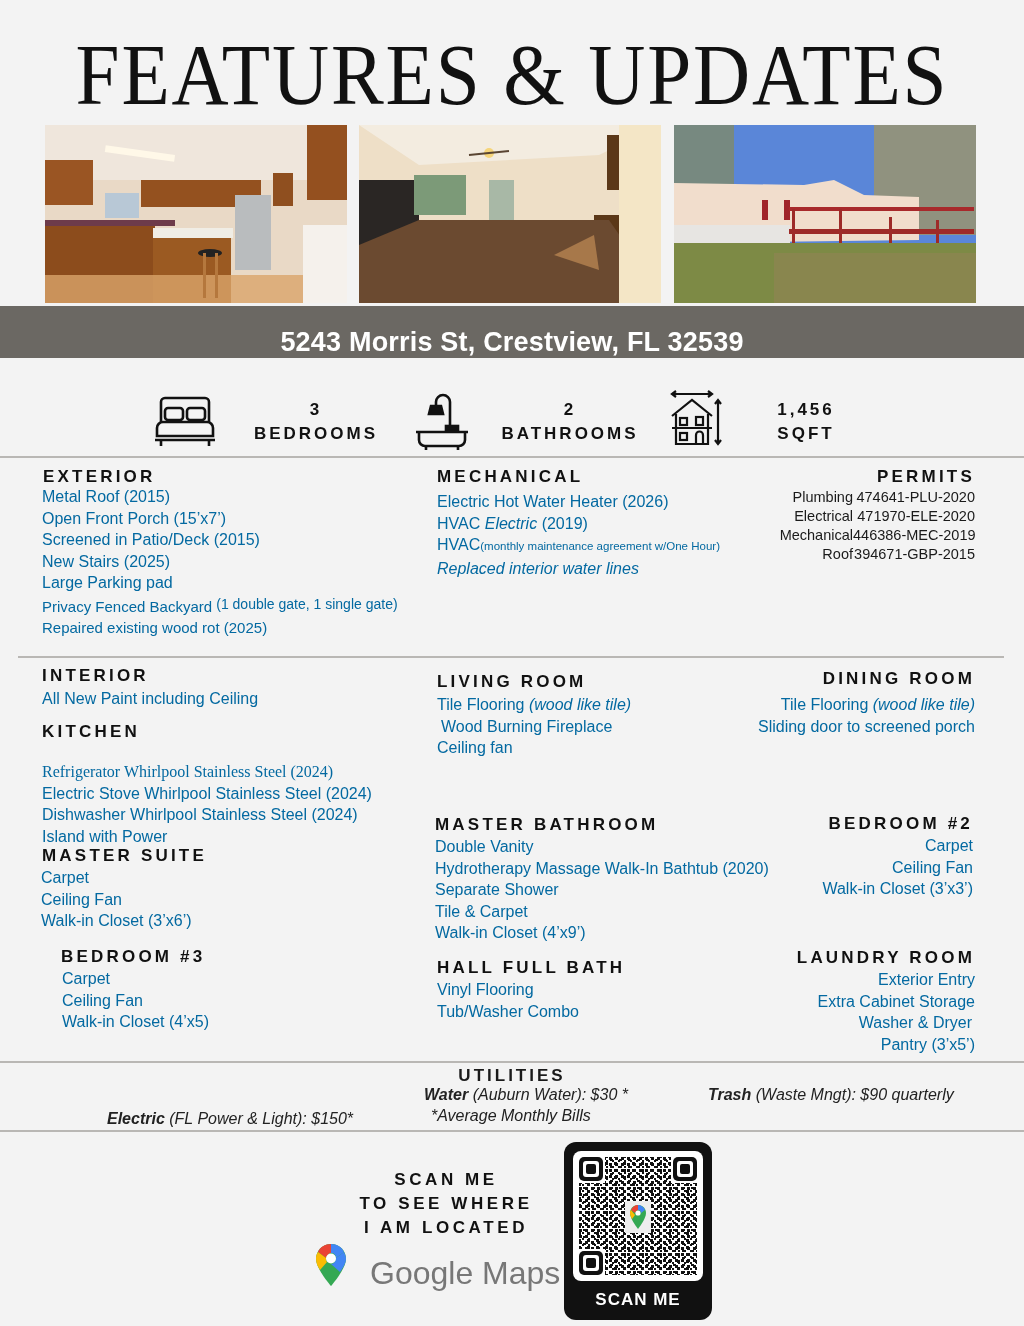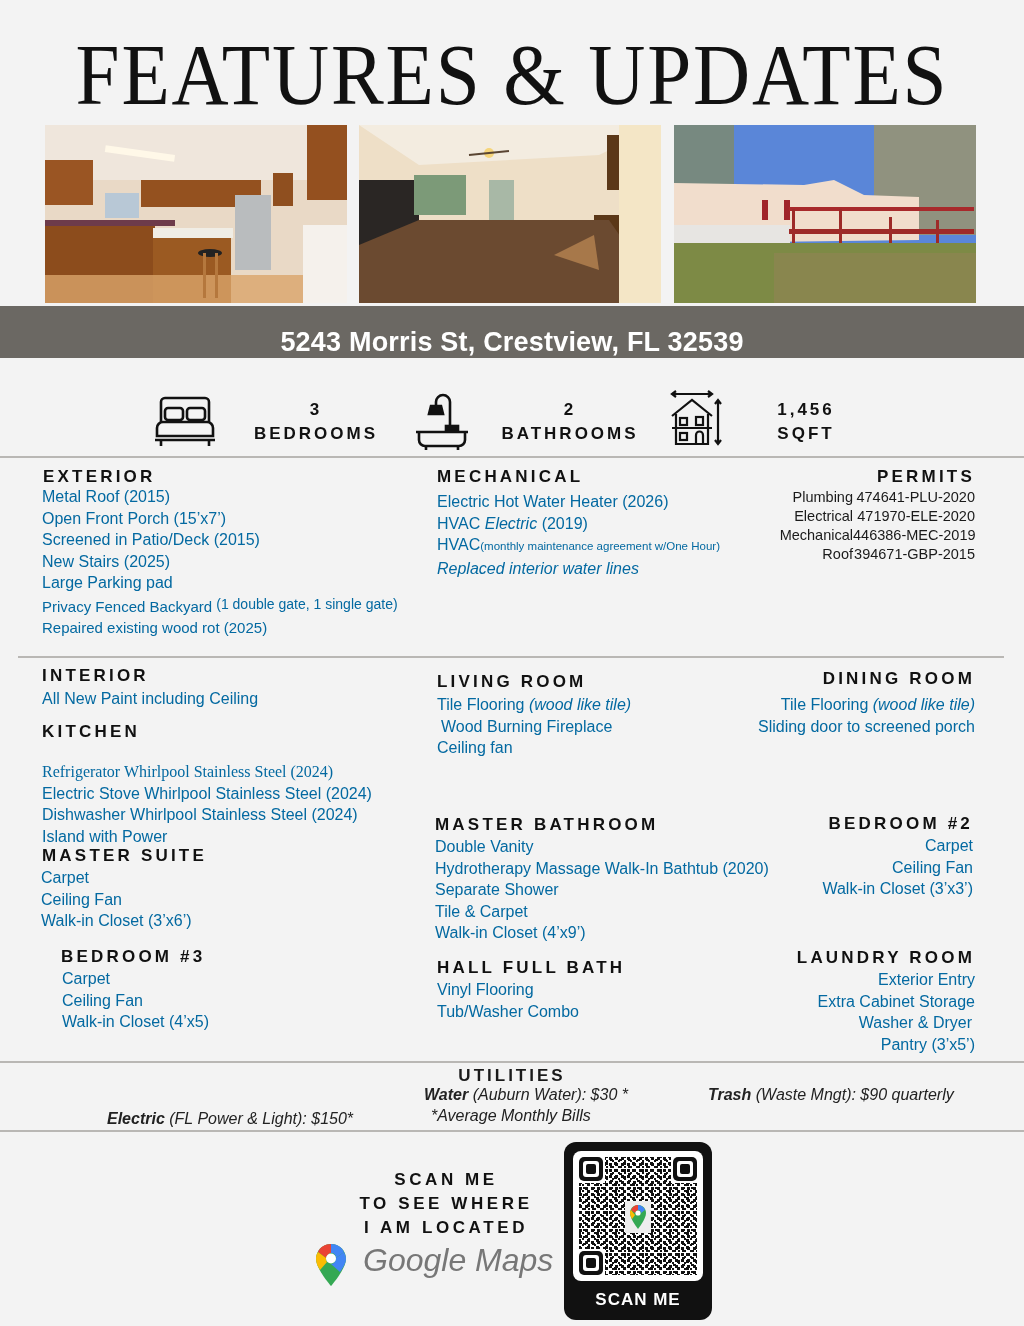--- a/index.html
+++ b/index.html
@@ -40,21 +40,21 @@
 
   .permits-row { display: flex; justify-content: flex-end; font-size: 14.5px; line-height: 19px; white-space: nowrap; }
   .permits-row .pl { text-align: right; }
   .permits-row .pv { width: 122px; text-align: right; }
 
   .util-h { position: absolute; top: 1066px; left: 0; width: 1024px; text-align: center; font-weight: bold; font-size: 17px; letter-spacing: 3px; }
   .util { position: absolute; font-style: italic; font-size: 16px; white-space: nowrap; color: #222; }
   .util b { font-weight: bold; }
 
   .scan-text { position: absolute; left: 346px; top: 1168px; width: 200px; text-align: center; font-weight: bold; font-size: 17px; letter-spacing: 3.6px; line-height: 24px; color: #111; }
-  .gmaps { position: absolute; left: 314px; top: 1242px; display: flex; align-items: flex-start; gap: 15px; font-style: italic; }
+  .gmaps { position: absolute; left: 314px; top: 1242px; display: flex; align-items: flex-end; gap: 22px; }
   .gmaps-word { font-size: 32px; color: #777; letter-spacing: 0px; font-family: "Liberation Sans", sans-serif; }
 
   .qr-card { position: absolute; left: 564px; top: 1142px; width: 148px; height: 178px; background: #111; border-radius: 12px; }
   .qr-inner { position: absolute; left: 9px; top: 9px; width: 130px; height: 130px; background: #fff; border-radius: 8px; overflow: hidden; }
   .qr-label { position: absolute; left: 0; bottom: 10px; width: 100%; text-align: center; color: #fff; font-weight: bold; font-size: 17px; letter-spacing: 1px; }
 </style>
 </head>
 <body>
 
 <h1 class="title">FEATURES &amp; UPDATES</h1>

